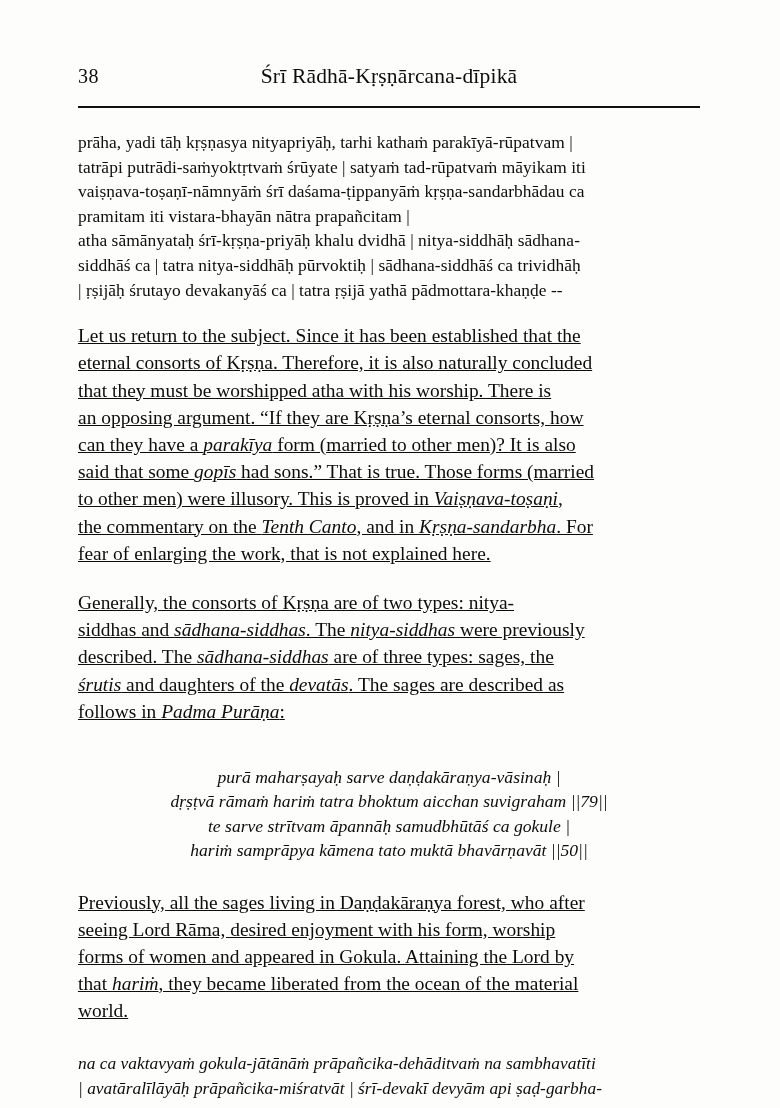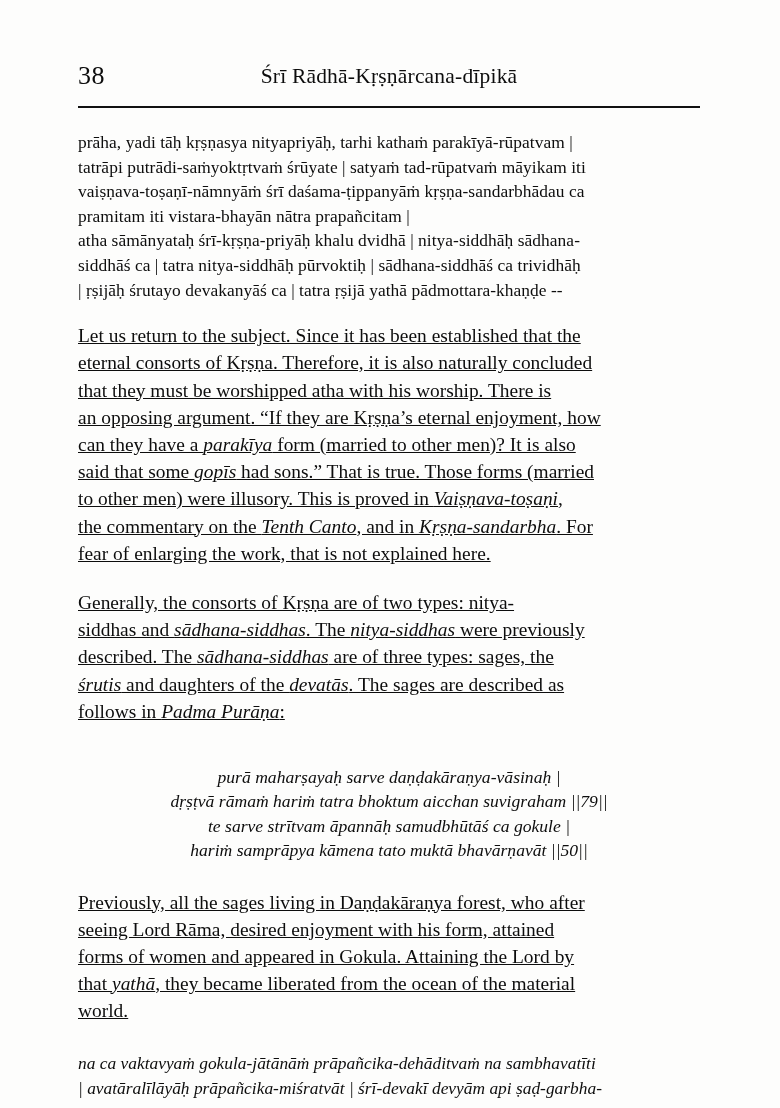--- a/index.html
+++ b/index.html
@@ -32,21 +32,21 @@
   
   .running-head {
     position: relative;
     height: 38px;
     margin-top: 62px;
   }
   .folio {
     position: absolute;
     left: 0;
     top: 0;
-    font-size: 26px;
+    font-size: 20px;
     line-height: 28px;
     letter-spacing: 0.5px;
   }
   .book-title {
     text-align: center;
     font-size: 21.5px;
     line-height: 28px;
     letter-spacing: 0.2px;
     margin-top: 28px;
   }
@@ -131,21 +131,21 @@
       <span class="ln">pramitam iti vistara-bhayān nātra prapañcitam |</span>
       <span class="ln">atha sāmānyataḥ śrī-kṛṣṇa-priyāḥ khalu dvidhā | nitya-siddhāḥ sādhana-</span>
       <span class="ln">siddhāś ca | tatra nitya-siddhāḥ pūrvoktiḥ | sādhana-siddhāś ca trividhāḥ</span>
       <span class="ln">| ṛṣijāḥ śrutayo devakanyāś ca | tatra ṛṣijā yathā pādmottara-khaṇḍe --</span>
     </div>
 
     <div class="prose">
       <span class="ln">Let us return to the subject. Since it has been established that the</span>
       <span class="ln">eternal consorts of Kṛṣṇa. Therefore, it is also naturally concluded</span>
       <span class="ln">that they must be worshipped atha with his worship. There is</span>
-      <span class="ln">an opposing argument. “If they are Kṛṣṇa’s eternal enjoyment, how</span>
+      <span class="ln">an opposing argument. “If they are Kṛṣṇa’s eternal consorts, how</span>
       <span class="ln">can they have a <i>parakīya</i> form (married to other men)? It is also</span>
       <span class="ln">said that some <i>gopīs</i> had sons.” That is true. Those forms (married</span>
       <span class="ln">to other men) were illusory. This is proved in <i>Vaiṣṇava-toṣaṇi</i>,</span>
       <span class="ln">the commentary on the <i>Tenth Canto</i>, and in <i>Kṛṣṇa-sandarbha</i>. For</span>
       <span class="ln last">fear of enlarging the work, that is not explained here.</span>
     </div>
 
     <div class="prose">
       <span class="ln">Generally, the consorts of Kṛṣṇa are of two types: nitya-</span>
       <span class="ln">siddhas and <i>sādhana-siddhas</i>. The <i>nitya-siddhas</i> were previously</span>
@@ -156,23 +156,23 @@
 
     <div class="verse-block">
       <span class="ln">purā maharṣayaḥ sarve daṇḍakāraṇya-vāsinaḥ |</span>
       <span class="ln">dṛṣṭvā rāmaṁ hariṁ tatra bhoktum aicchan suvigraham ||79||</span>
       <span class="ln">te sarve strītvam āpannāḥ samudbhūtāś ca gokule |</span>
       <span class="ln">hariṁ samprāpya kāmena tato muktā bhavārṇavāt ||50||</span>
     </div>
 
     <div class="prose">
       <span class="ln">Previously, all the sages living in Daṇḍakāraṇya forest, who after</span>
-      <span class="ln">seeing Lord Rāma, desired enjoyment with his form, attained</span>
+      <span class="ln">seeing Lord Rāma, desired enjoyment with his form, worship</span>
       <span class="ln">forms of women and appeared in Gokula. Attaining the Lord by</span>
-      <span class="ln">that <i>yathā</i>, they became liberated from the ocean of the material</span>
+      <span class="ln">that <i>hariṁ</i>, they became liberated from the ocean of the material</span>
       <span class="ln last">world.</span>
     </div>
 
     <div class="closing-block">
       <span class="ln">na ca vaktavyaṁ gokula-jātānāṁ prāpañcika-dehāditvaṁ na sambhavatīti</span>
       <span class="ln">| avatāralīlāyāḥ prāpañcika-miśratvāt | śrī-devakī devyām api ṣaḍ-garbha-</span>
     </div>
 
   </div>
 </div>

